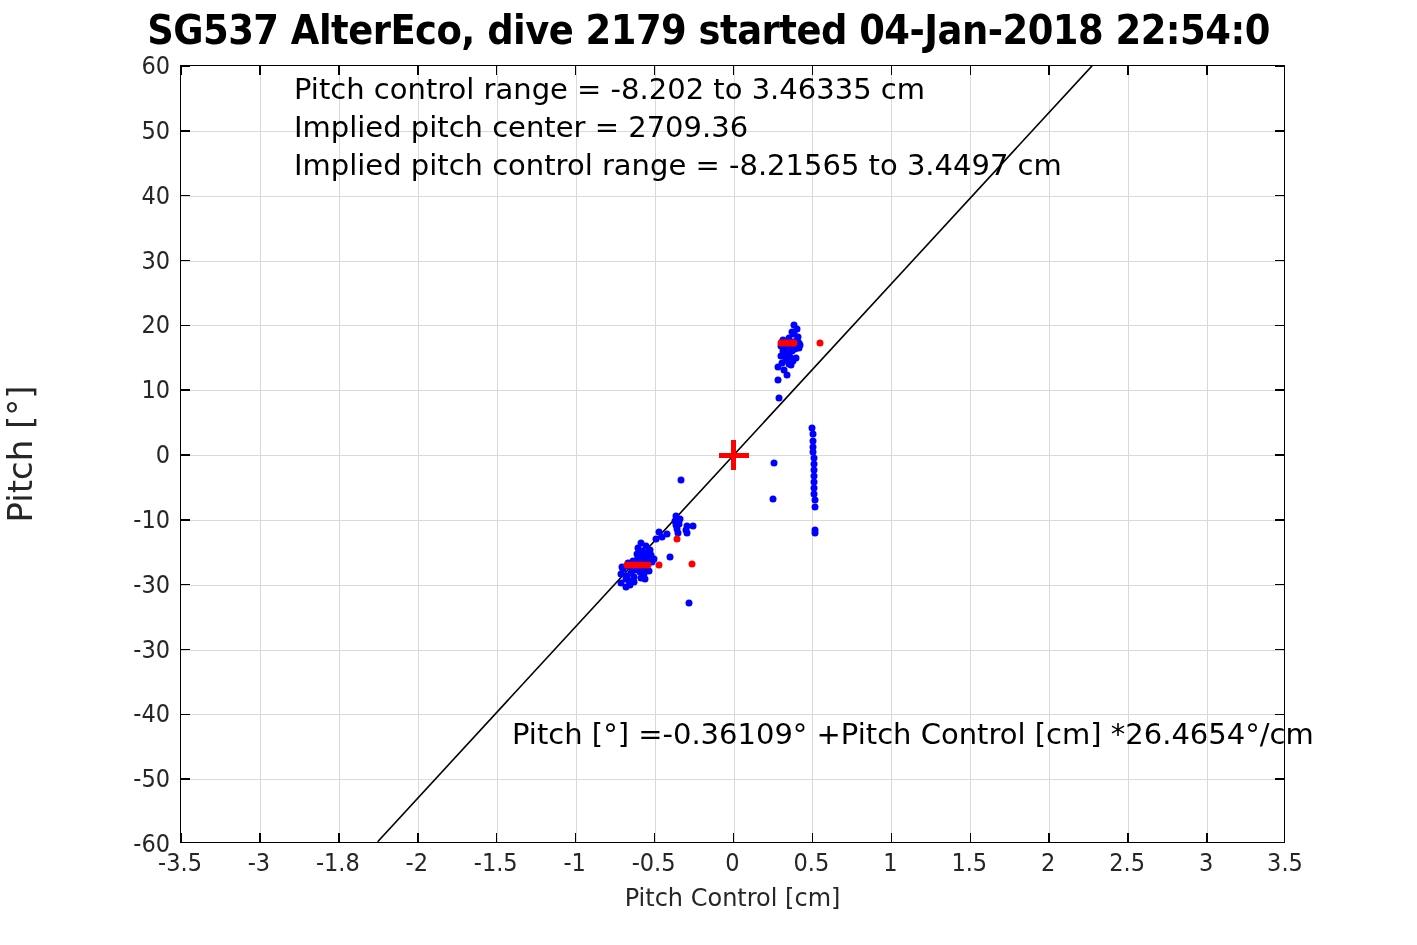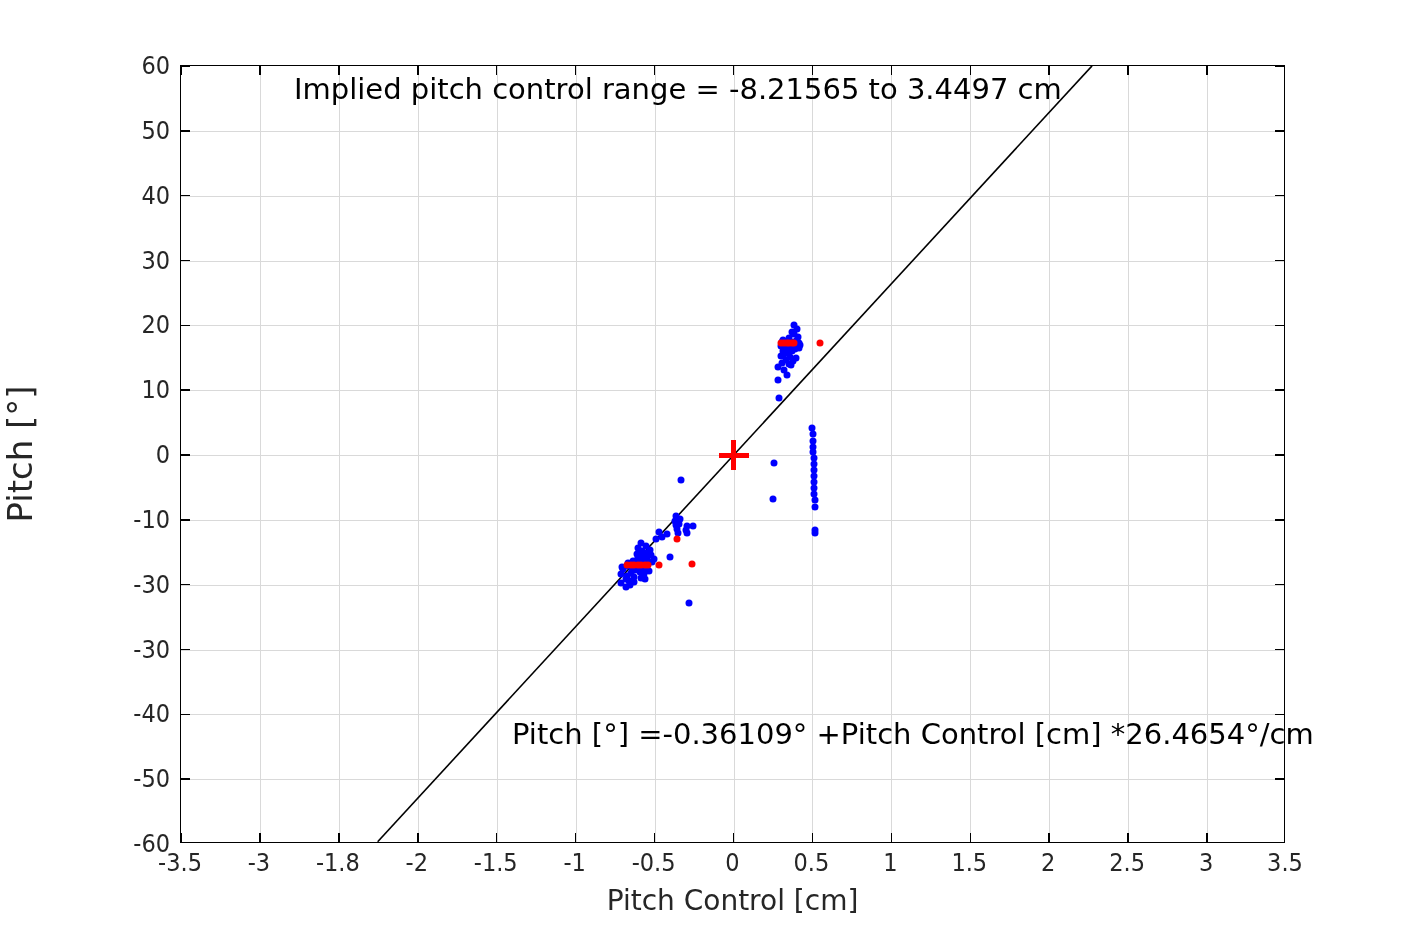--- a/index.html
+++ b/index.html
@@ -131,21 +131,21 @@
     white-space: nowrap;
   }
 
   
   #xlabel {
     position: absolute;
     left: 180px;
     width: 1105px;
     top: 884px;
     text-align: center;
-    font-size: 28px;
+    font-size: 24px;
     color: #262626;
     white-space: nowrap;
   }
   #ylabel {
     position: absolute;
     left: 0px;
     top: 0px;
     width: 778px;
     height: 40px;
     transform: translate(-369px, 434px) rotate(-90deg);
@@ -226,20 +226,21 @@
     width: 5px;
     margin-left: -2.5px;
     background: #ff0000;
   }
 </style>
 </head>
 <body>
 
 <div id="figure">
 
+  <div id="title">SG537 AlterEco, dive 2179 started 04-Jan-2018 22:54:0</div>
 
   <div id="axes">
     <div id="plotarea">
       <div id="grid-layer">
           <div class="gridline-v" style="left: 78.9286px;"></div>
           <div class="gridline-v" style="left: 157.857px;"></div>
           <div class="gridline-v" style="left: 236.786px;"></div>
           <div class="gridline-v" style="left: 315.714px;"></div>
           <div class="gridline-v" style="left: 394.643px;"></div>
           <div class="gridline-v" style="left: 473.571px;"></div>
@@ -456,20 +457,22 @@
           <div class="tick-y-right" style="top: 582.75px;"></div>
           <div class="tick-y" style="top: 647.583px;"></div>
           <div class="tick-y-right" style="top: 647.583px;"></div>
           <div class="tick-y" style="top: 712.417px;"></div>
           <div class="tick-y-right" style="top: 712.417px;"></div>
         </div>
     </div>
   </div>
 
   <div id="annotation">
+    <div class="ann-line">Pitch control range = -8.202 to 3.46335 cm</div>
+    <div class="ann-line">Implied pitch center = 2709.36</div>
     <div class="ann-line">Implied pitch control range = -8.21565 to 3.4497 cm</div>
   </div>
 
   <div id="equation">Pitch [°] =-0.36109°  +Pitch Control [cm] *26.4654°/cm</div>
 
   <div id="xlabel">Pitch Control [cm]</div>
   <div id="ylabel">Pitch [°]</div>
 
   <div id="xticklabels">
       <div class="xticklabel" style="left: 180px;">-3.5</div>

